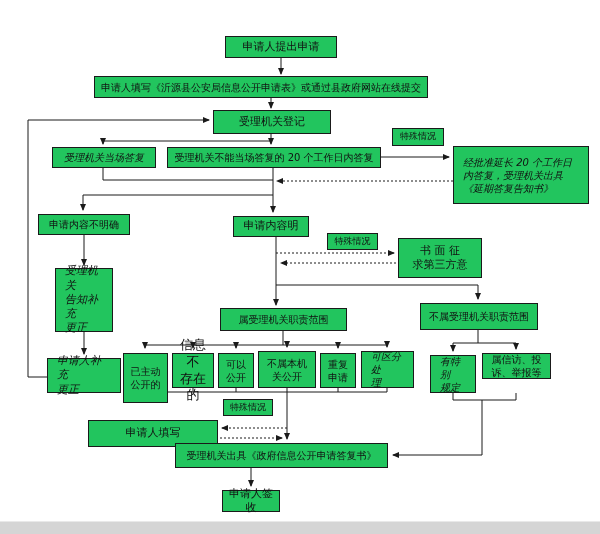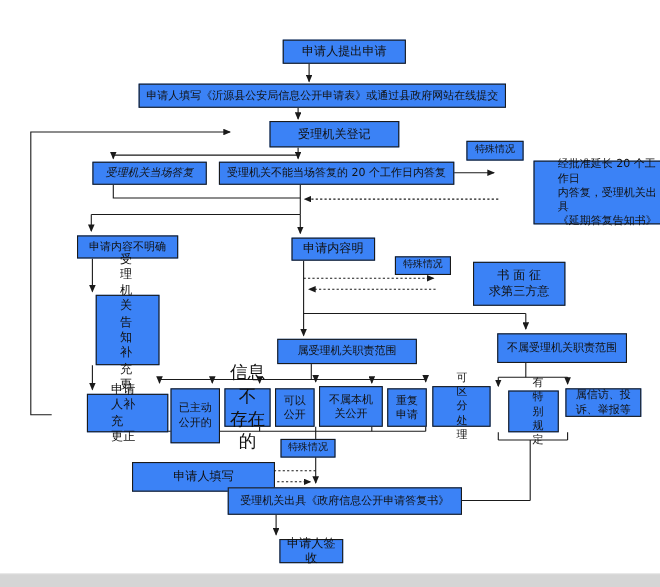--- a/index.html
+++ b/index.html
@@ -1,22 +1,22 @@
 <!DOCTYPE html>
 <html><head>
 <meta charset="utf-8">
 <style>
   html,body{margin:0;padding:0;background:#ffffff;}
   #stage{position:relative;width:600px;height:534px;background:#ffffff;overflow:hidden;
          font-family:"DejaVu Sans",sans-serif;color:#111;}
   #wires{position:absolute;left:0;top:0;width:600px;height:534px;pointer-events:none;}
-  .node{position:absolute;box-sizing:border-box;border:1px solid #1a1a1a;background:#3b82f6;
+  .node{position:absolute;box-sizing:border-box;border:1px solid #1a1a1a;background:#22c55e;
         display:flex;align-items:center;justify-content:center;text-align:center;
-        font-size:11px;line-height:1.3;white-space:pre-line;padding:1px 2px;margin-left:32px;}
-  .node.left{justify-content:flex-start;text-align:left;padding:2px 21px;}
+        font-size:11px;line-height:1.3;white-space:pre-line;padding:1px 2px;}
+  .node.left{justify-content:flex-start;text-align:left;padding:2px 9px;font-style:italic;}
   .wire{stroke:#1a1a1a;stroke-width:1;fill:none;}
   .wire.dotted{stroke-dasharray:2,2;}
   .bottom-bar{position:absolute;left:0;bottom:0;width:600px;height:12px;
               background:#d5d5d5;border-top:1px solid #e9e9e9;}
 </style>
 </head>
 <body>
 
 <div id="stage">
 
@@ -86,21 +86,21 @@
 求第三方意</div>
       <div class="node left" style="left: 55px; top: 268px; width: 58px; height: 64px;">受理机关
 告知补充
 更正</div>
       <div class="node" style="left: 220px; top: 308px; width: 127px; height: 23px; font-size: 10px;">属受理机关职责范围</div>
       <div class="node" style="left: 420px; top: 303px; width: 118px; height: 27px; font-size: 10px;">不属受理机关职责范围</div>
       <div class="node left" style="left: 47px; top: 358px; width: 74px; height: 35px;">申请人补充
 更正</div>
       <div class="node" style="left: 123px; top: 353px; width: 45px; height: 50px; font-size: 10px;">已主动
 公开的</div>
-      <div class="node" style="left: 172px; top: 353px; width: 42px; height: 35px; font-size: 16px;">信息不
+      <div class="node" style="left: 172px; top: 353px; width: 42px; height: 35px; font-size: 13px;">信息不
 存在的</div>
       <div class="node" style="left: 218px; top: 353px; width: 36px; height: 35px; font-size: 10px;">可以
 公开</div>
       <div class="node" style="left: 258px; top: 351px; width: 58px; height: 37px; font-size: 10px;">不属本机
 关公开</div>
       <div class="node" style="left: 320px; top: 353px; width: 36px; height: 35px; font-size: 10px;">重复
 申请</div>
       <div class="node left" style="left: 361px; top: 351px; width: 53px; height: 37px; font-size: 10px;">可区分处
 理</div>
       <div class="node left" style="left: 430px; top: 355px; width: 46px; height: 38px; font-size: 10px;">有特别

